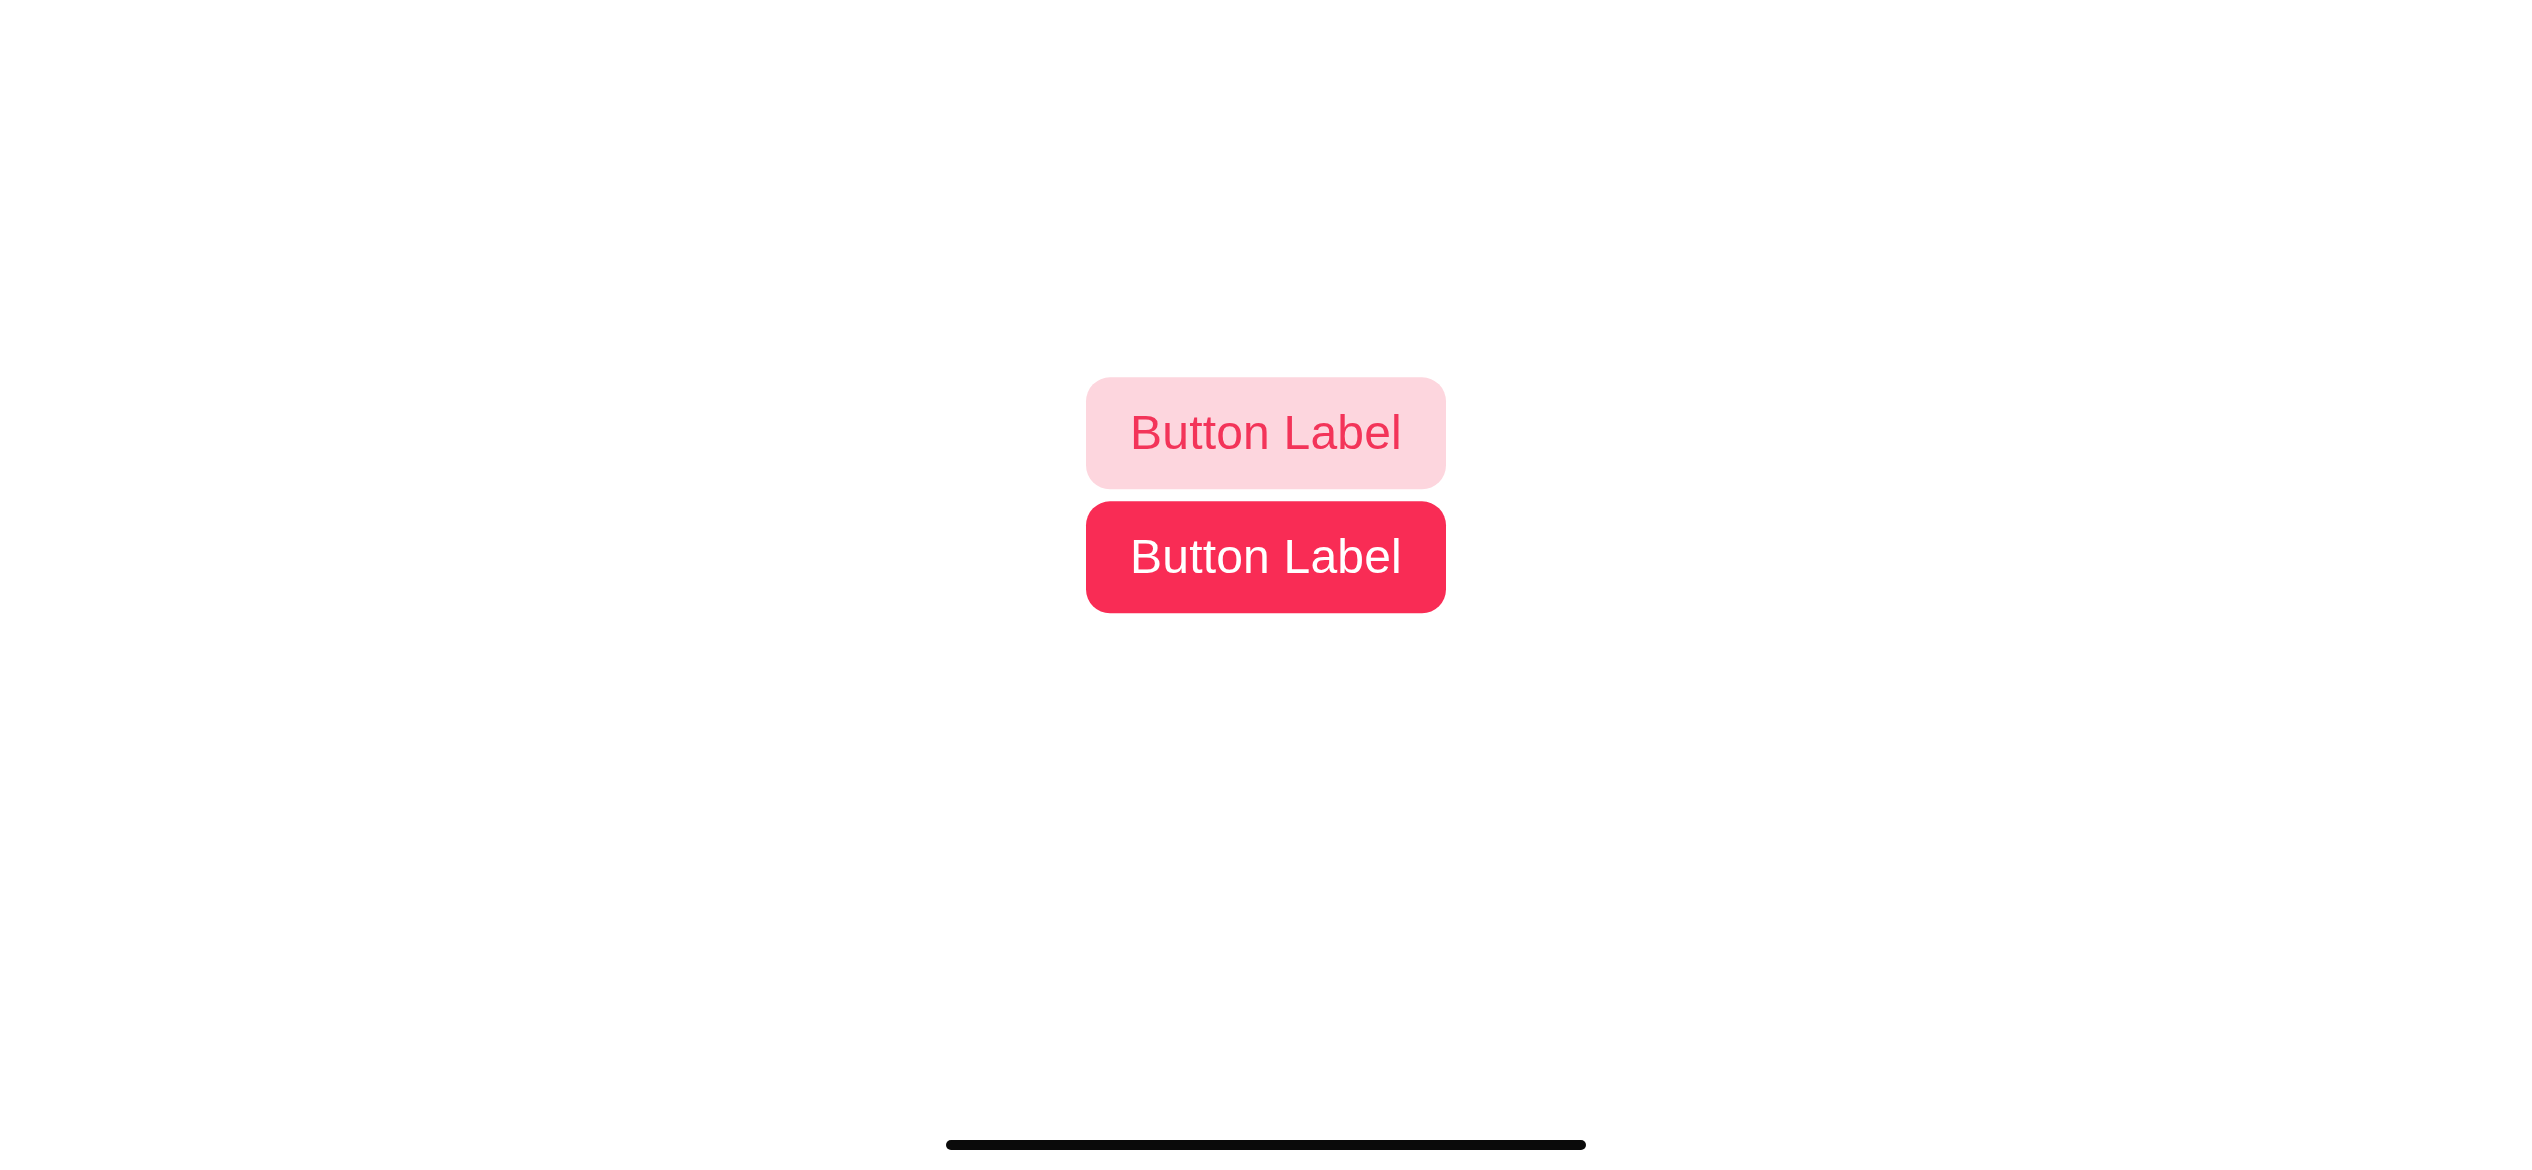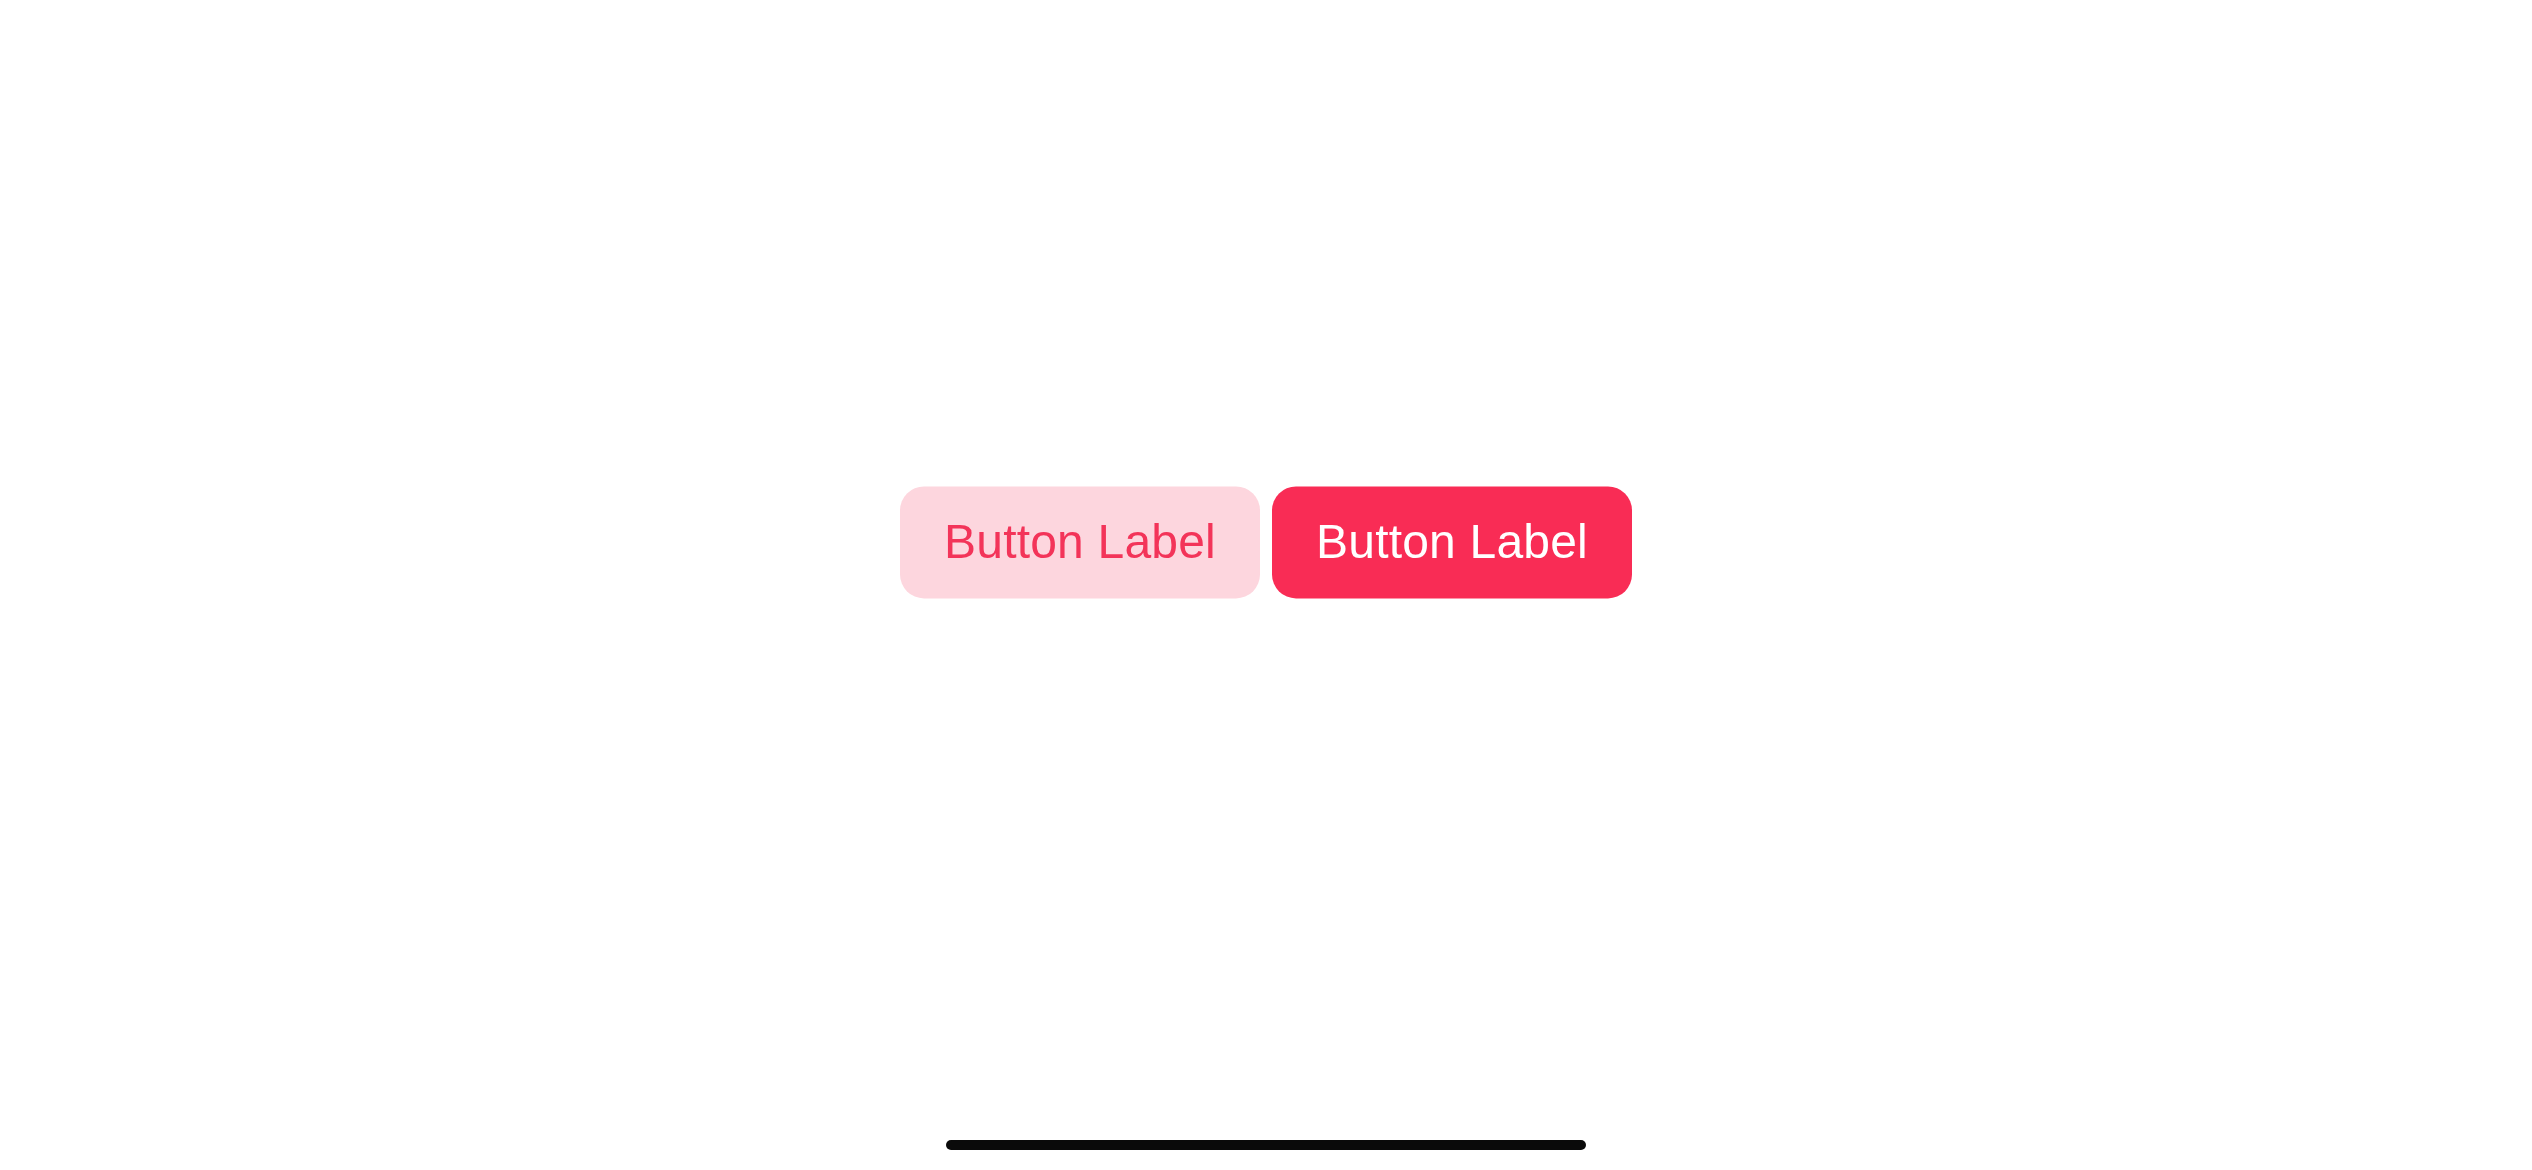--- a/index.html
+++ b/index.html
@@ -16,21 +16,21 @@
       position: relative;
       overflow: hidden;
     }
     
     .container {
       position: absolute;
       left: 50%;
       top: 50%;
       transform: translate(-50%, -88%);
       display: flex;
-      flex-direction: row;
+      flex-direction: column;
       gap: 12px;
       align-items: center;
     }
     
     .btn {
       min-width: 360px;
       height: 112px;
       border-radius: 24px;
       border: none;
       font-size: 48px;

